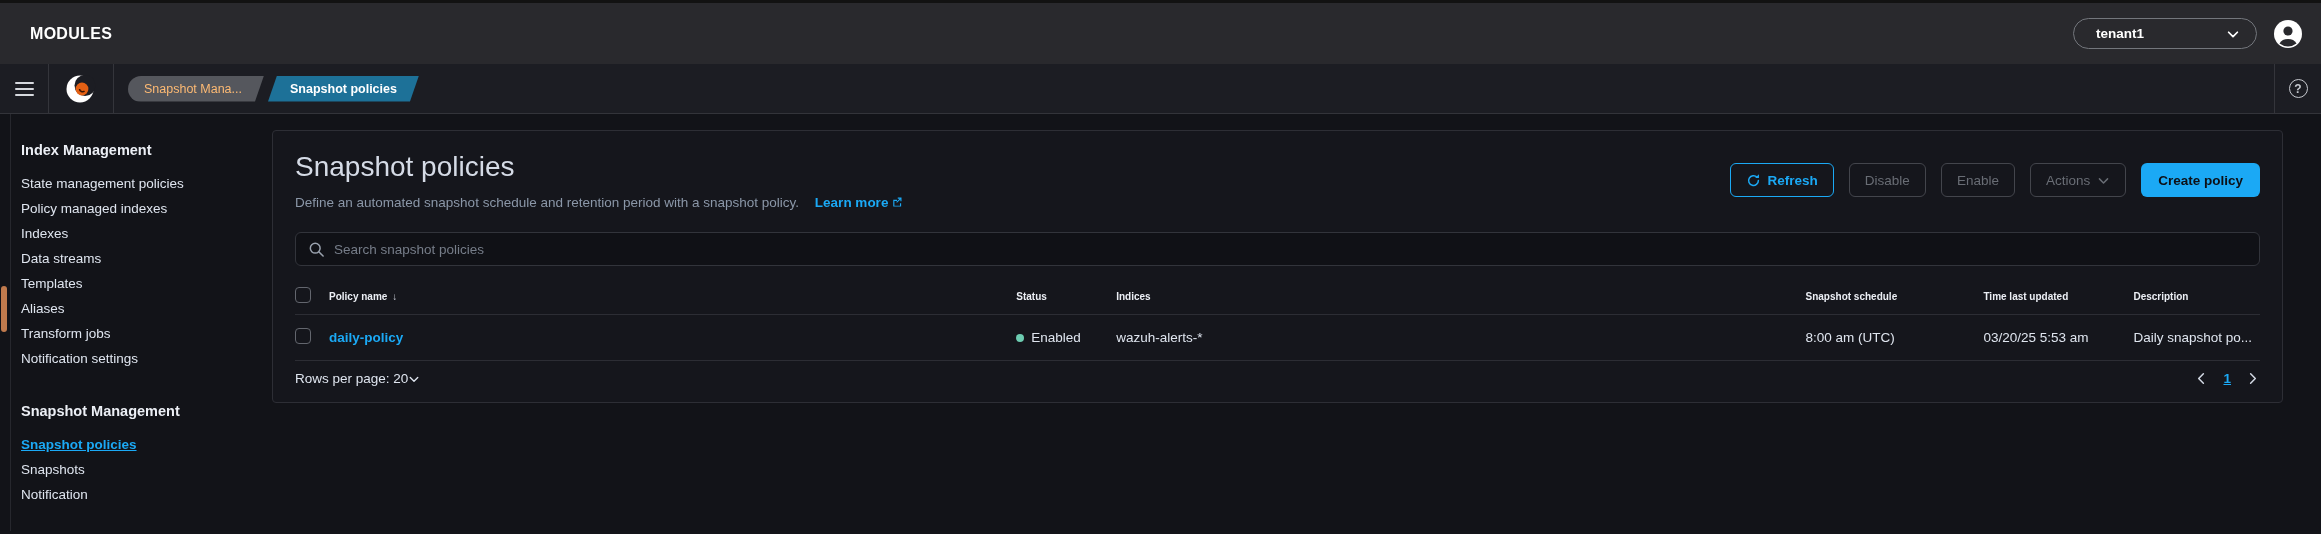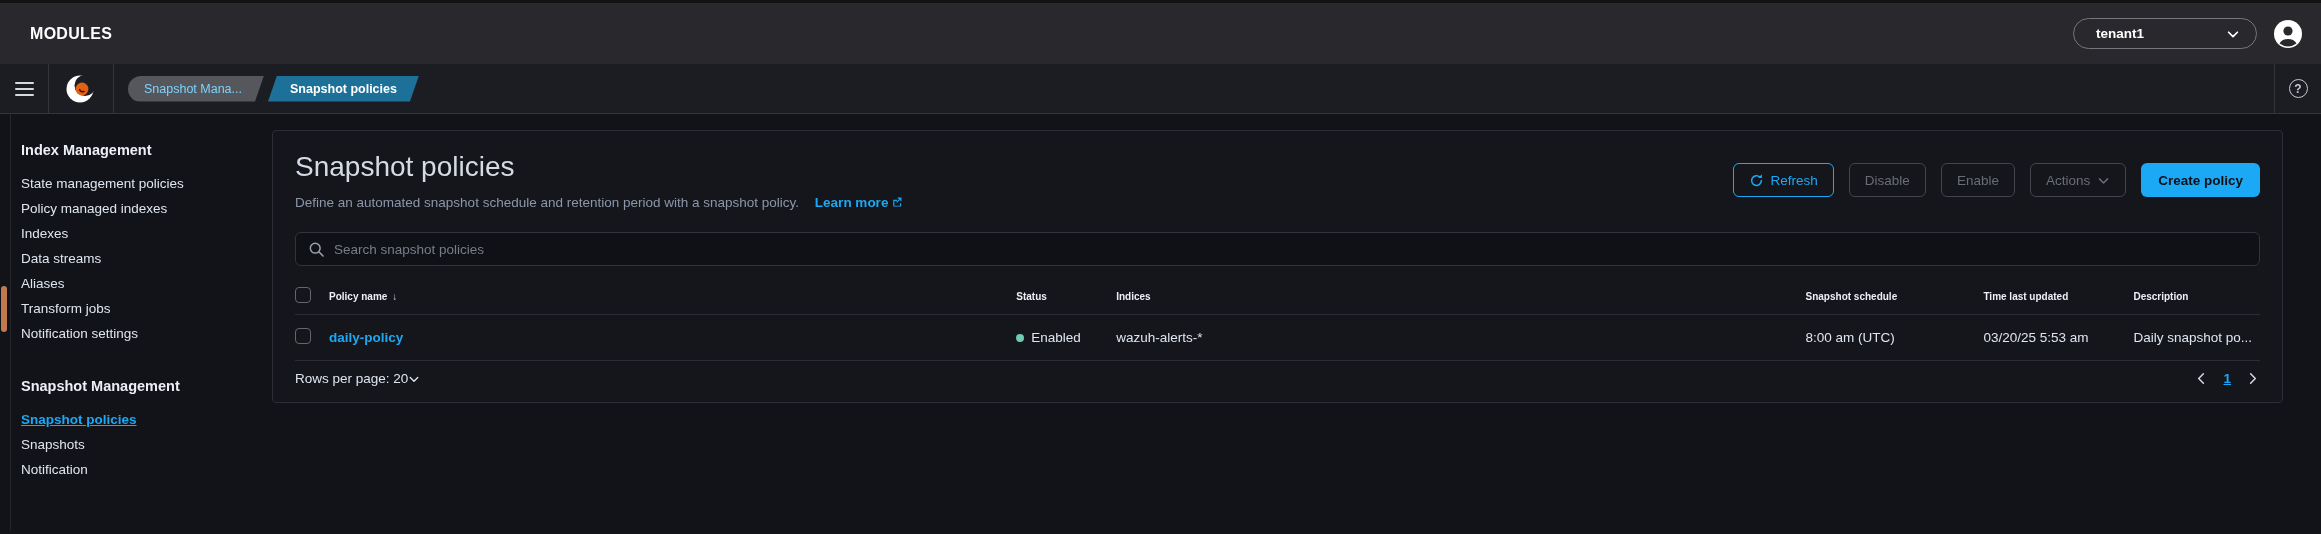--- a/index.html
+++ b/index.html
@@ -20,21 +20,21 @@
   
   .nav-bar { height:50px; background:#1c1d23; border-bottom:1px solid #33343a;
     display:flex; align-items:center; }
   .menu-btn { width:48px; height:100%; background:transparent; border:none; cursor:pointer;
     display:flex; flex-direction:column; align-items:center; justify-content:center; gap:4px; }
   .menu-btn i { display:block; width:19px; height:2px; background:#d6d9de; border-radius:1px; }
   .vdiv { width:1px; align-self:stretch; background:#34353b; }
   .logo-wrap { width:64px; display:flex; align-items:center; justify-content:center; }
   .breadcrumbs { display:flex; align-items:center; margin-left:14px; gap:4px; }
   .crumb { height:26px; display:flex; align-items:center; font-size:12.5px; }
-  .crumb-first { background:#55575d; color:#7dd3fc; padding:0 22px 0 16px;
+  .crumb-first { background:#55575d; color:#fdba74; padding:0 22px 0 16px;
     border-radius:13px 0 0 13px;
     clip-path:polygon(0 0, 100% 0, calc(100% - 9px) 100%, 0 100%); }
   .crumb-active { background:#1d7198; color:#ffffff; font-weight:bold; padding:0 22px;
     clip-path:polygon(9px 0, 100% 0, calc(100% - 9px) 100%, 0 100%); }
   .nav-right { margin-left:auto; display:flex; align-items:center; align-self:stretch; }
   .help-btn { width:46px; background:transparent; border:none; cursor:pointer;
     display:flex; align-items:center; justify-content:center; }
   .help-circle { width:19px; height:19px; border:1.5px solid #c6c9cf; border-radius:50%;
     color:#c6c9cf; font-size:12px; font-weight:bold; display:flex; align-items:center; justify-content:center; }
 
@@ -59,21 +59,21 @@
   .panel-head { display:flex; justify-content:space-between; align-items:flex-start; }
   .page-title { color:#d5dbe6; font-size:28px; font-weight:400; margin:2px 0 12px; }
   .page-sub { color:#8b97a8; font-size:13.5px; }
   .learn-more { color:#1ba9f5; font-weight:bold; text-decoration:none; cursor:pointer; margin-left:12px; }
   .ext-icon { vertical-align:-1px; margin-left:3px; }
 
   .actions-row { display:flex; align-items:center; gap:15px; margin-top:14px; }
   .btn { height:34px; padding:0 15px; border-radius:6px; font-size:13.5px;
     font-family:"Liberation Sans",sans-serif; background:transparent; cursor:pointer;
     display:flex; align-items:center; gap:7px; }
-  .btn-refresh { border:1px solid #1ba9f5; color:#1ba9f5; font-weight:normal; }
+  .btn-refresh { border:1px solid #1ba9f5; color:#1ba9f5; font-weight:bold; }
   .btn-ghost { border:1px solid #43454c; color:#696d75; cursor:default; }
   .btn-fill { border:none; background:#1ba9f5; color:#0d1016; font-weight:bold; padding:0 17px; }
 
   .search-box { margin-top:22px; height:34px; background:#101116; border:1px solid #32343b;
     border-radius:6px; display:flex; align-items:center; padding:0 12px; }
   .search-box input { flex:1; background:transparent; border:none; outline:none;
     color:#dfe5ef; font-size:13.5px; margin-left:9px; font-family:"Liberation Sans",sans-serif; }
   .search-box input::placeholder { color:#767d89; }
 
   table { width:100%; border-collapse:collapse; margin-top:12px; }
@@ -158,20 +158,23 @@
           <a class="side-link">State management policies</a>
         </li>
       <li>
           <a class="side-link">Policy managed indexes</a>
         </li>
       <li>
           <a class="side-link">Indexes</a>
         </li>
       <li>
           <a class="side-link">Data streams</a>
+        </li>
+      <li>
+          <a class="side-link">Templates</a>
         </li>
       <li>
           <a class="side-link">Aliases</a>
         </li>
       <li>
           <a class="side-link">Transform jobs</a>
         </li>
       <li>
           <a class="side-link">Notification settings</a>
         </li>

